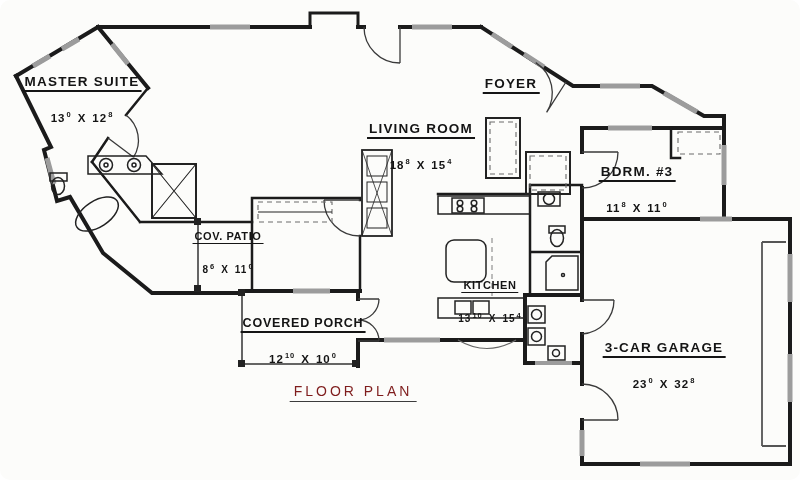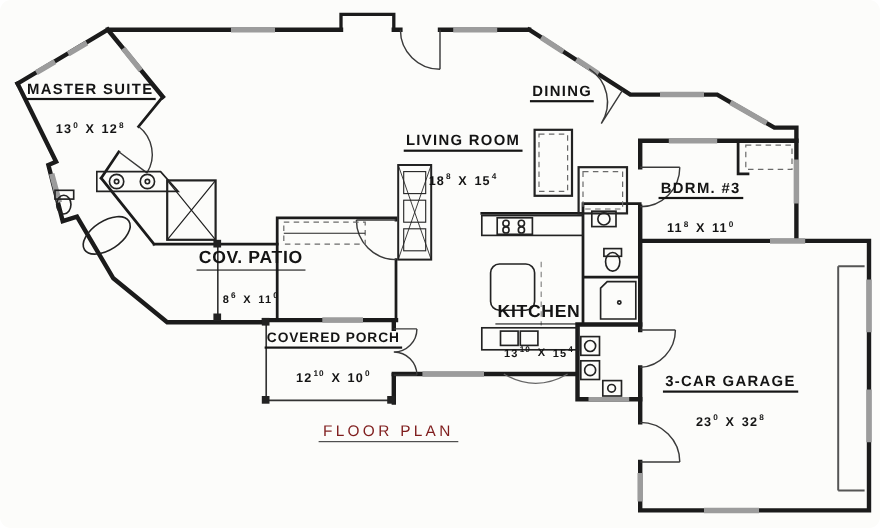--- a/index.html
+++ b/index.html
@@ -5,21 +5,21 @@
   html,body{margin:0;padding:0;background:#fff;}
   .stage{position:relative;width:800px;height:480px;background:#fcfcfa;overflow:hidden;
          font-family:"Liberation Sans","DejaVu Sans",sans-serif;color:#141414;border-radius:10px;}
   .stage svg{position:absolute;left:0;top:0;}
   .room-label{position:absolute;text-align:center;transform:translateX(-50%);white-space:nowrap;}
   .rname{display:inline-block;font-weight:bold;font-size:13.5px;letter-spacing:1.2px;
          border-bottom:2px solid #151515;padding:0 2px 1px;}
   .rdims{font-weight:bold;font-size:11.5px;letter-spacing:1px;margin-top:18px;}
   .rdims .sep{margin:0 6px;}
   .rdims sup{font-size:7.5px;vertical-align:super;margin-left:1px;}
-  .small .rname{font-size:16px;letter-spacing:.6px;border-bottom-width:1.5px;}
+  .small .rname{font-size:11px;letter-spacing:.6px;border-bottom-width:1.5px;}
   .small .rdims{font-size:10px;}
   .mid .rname{font-size:12.5px;letter-spacing:.8px;}
   .plan-title{position:absolute;transform:translateX(-50%);font-size:14px;letter-spacing:3px;
               color:#7f1d1d;border-bottom:1.2px solid #3c3c3c;padding:0 4px 2px;font-weight:400;}
 </style>
 </head>
 <body>
 
 <div class="stage">
 
@@ -147,21 +147,21 @@
       <path stroke-width="1" d="M258,212 H332"></path>
     </g>
   </svg>
 
   <div class="room-label" style="left:82px;top:72px">
     <div class="rname">MASTER SUITE</div>
     <div class="rdims"><span>13</span><sup>0</sup><span class="sep">X</span><span>12</span><sup>8</sup></div>
   </div>
 
   <div class="room-label" style="left:511px;top:74px">
-    <div class="rname">DINING</div>
+    <div class="rname">FOYER</div>
   </div>
 
   <div class="room-label" style="left:421px;top:119px">
     <div class="rname">LIVING ROOM</div>
     <div class="rdims"><span>18</span><sup>8</sup><span class="sep">X</span><span>15</span><sup>4</sup></div>
   </div>
 
   <div class="room-label" style="left:637px;top:162px">
     <div class="rname">BDRM. #3</div>
     <div class="rdims"><span>11</span><sup>8</sup><span class="sep">X</span><span>11</span><sup>0</sup></div>
@@ -172,21 +172,21 @@
     <div class="rdims"><span>8</span><sup>6</sup><span class="sep">X</span><span>11</span><sup>0</sup></div>
   </div>
 
 
 
   <div class="room-label small" style="left:490px;top:275px">
     <div class="rname">KITCHEN</div>
     <div class="rdims"><span>13</span><sup>10</sup><span class="sep">X</span><span>15</span><sup>4</sup></div>
   </div>
 
-  <div class="room-label mid" style="left:303px;top:298px">
+  <div class="room-label mid" style="left:303px;top:313px">
     <div class="rname">COVERED PORCH</div>
     <div class="rdims"><span>12</span><sup>10</sup><span class="sep">X</span><span>10</span><sup>0</sup></div>
   </div>
 
   <div class="room-label" style="left:664px;top:338px">
     <div class="rname">3-CAR GARAGE</div>
     <div class="rdims"><span>23</span><sup>0</sup><span class="sep">X</span><span>32</span><sup>8</sup></div>
   </div>
 
   <div class="plan-title" style="left:353px;top:383px">FLOOR PLAN</div>

